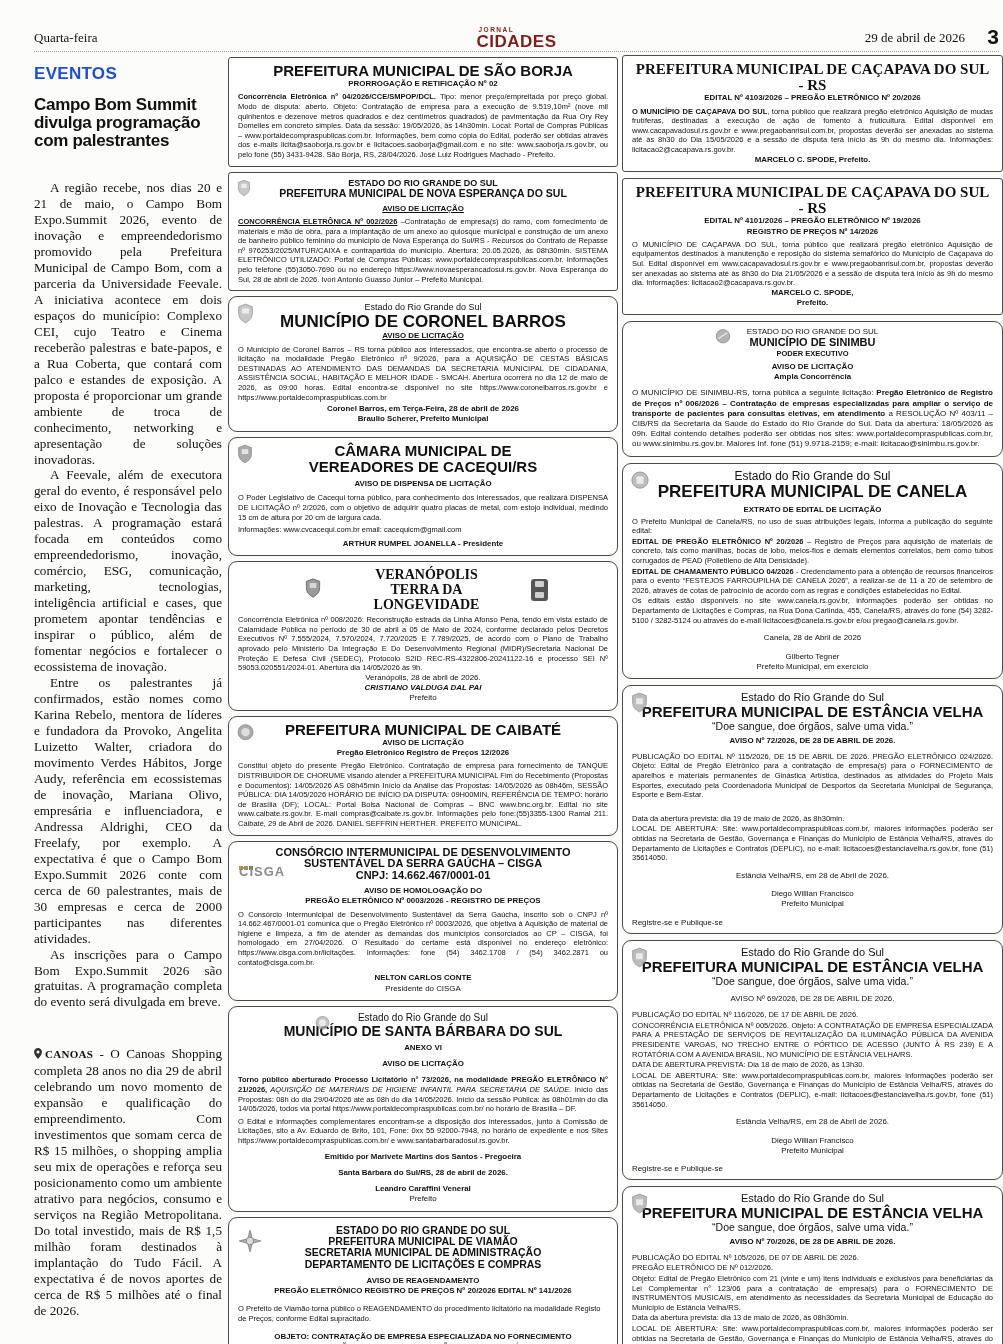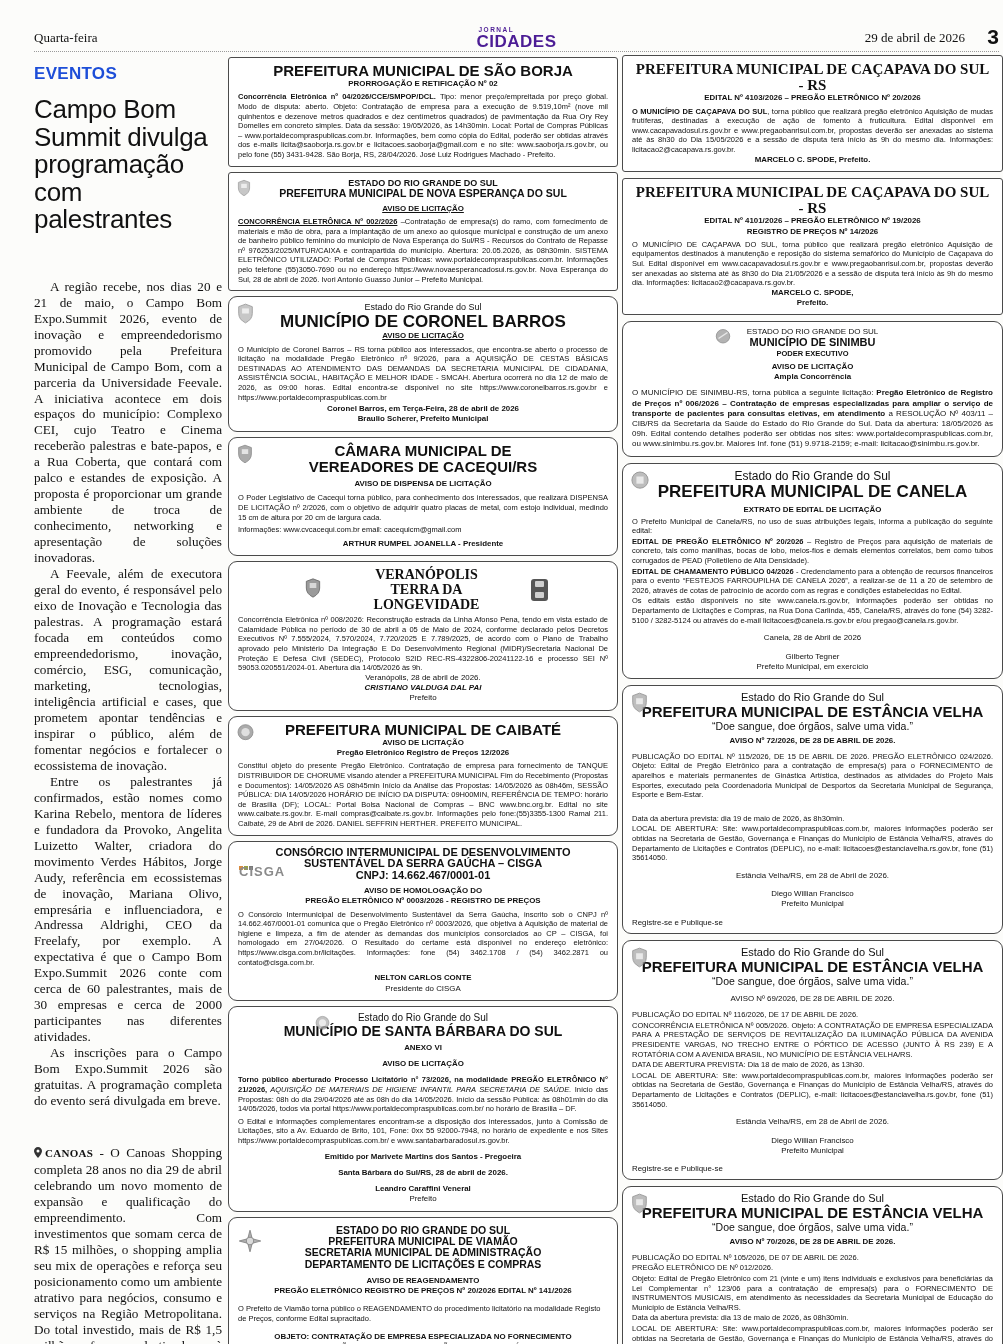--- a/index.html
+++ b/index.html
@@ -6,33 +6,33 @@
   html,body { width:1003px; height:1344px; }
   body { position:relative; background:#fcfcfa; color:#111; overflow:hidden;
          font-family:"Liberation Sans", sans-serif; }
 
   
   .hdr { position:absolute; top:24px; left:34px; right:4px; height:28px;
          border-bottom:1px dotted #9a9a9a; }
   .hdr-day, .hdr-date { position:absolute; bottom:5px; font-family:"Liberation Serif",serif; font-size:13px; }
   .hdr-day { left:0; }
   .hdr-date { right:34px; }
-  .logo { position:absolute; left:50%; transform:translateX(-50%); bottom:1px; color:#4c1d95; line-height:1; }
+  .logo { position:absolute; left:50%; transform:translateX(-50%); bottom:1px; color:#7f1d1d; line-height:1; }
   .logo .jornal { display:block; font-size:6.5px; font-weight:bold; letter-spacing:1.5px; margin-left:2px; }
   .logo .cidades { font-size:17px; font-weight:bold; letter-spacing:.5px; }
   .hdr-page { position:absolute; right:0; bottom:2px; font-size:21px; font-weight:bold; }
 
   
   .col-left  { position:absolute; left:34px;  top:64px; width:188px; }
   .col-mid   { position:absolute; left:228px; top:57px; width:390px; display:flex; flex-direction:column; gap:5px; }
   .col-right { position:absolute; left:622px; top:55px; width:381px; display:flex; flex-direction:column; gap:6px; }
 
   
   .kicker { color:#1d4ed8; font-size:17px; font-weight:bold; letter-spacing:.3px; margin-bottom:12px; }
-  .headline { font-size:26px; font-weight:normal; line-height:1.06; letter-spacing:-.3px; margin-bottom:45px; }
+  .headline { font-size:17px; font-weight:bold; line-height:1.06; letter-spacing:-.3px; margin-bottom:30px; }
   .art p, .brief { font-family:"Liberation Serif",serif; font-size:13.2px; line-height:1.21; text-align:justify; }
   .art p { text-indent:16px; }
   .brief { margin-top:36px; }
   .brief .city { font-weight:bold; font-size:11px; letter-spacing:.3px; }
   .pin { display:inline-block; vertical-align:-1px; margin-right:3px; }
 
   
   .notice { position:relative; border:1px solid #4a4a4a; border-radius:9px;
             padding:5px 9px 6px; background:#fff; }
   .sq { border-radius:3px; }

